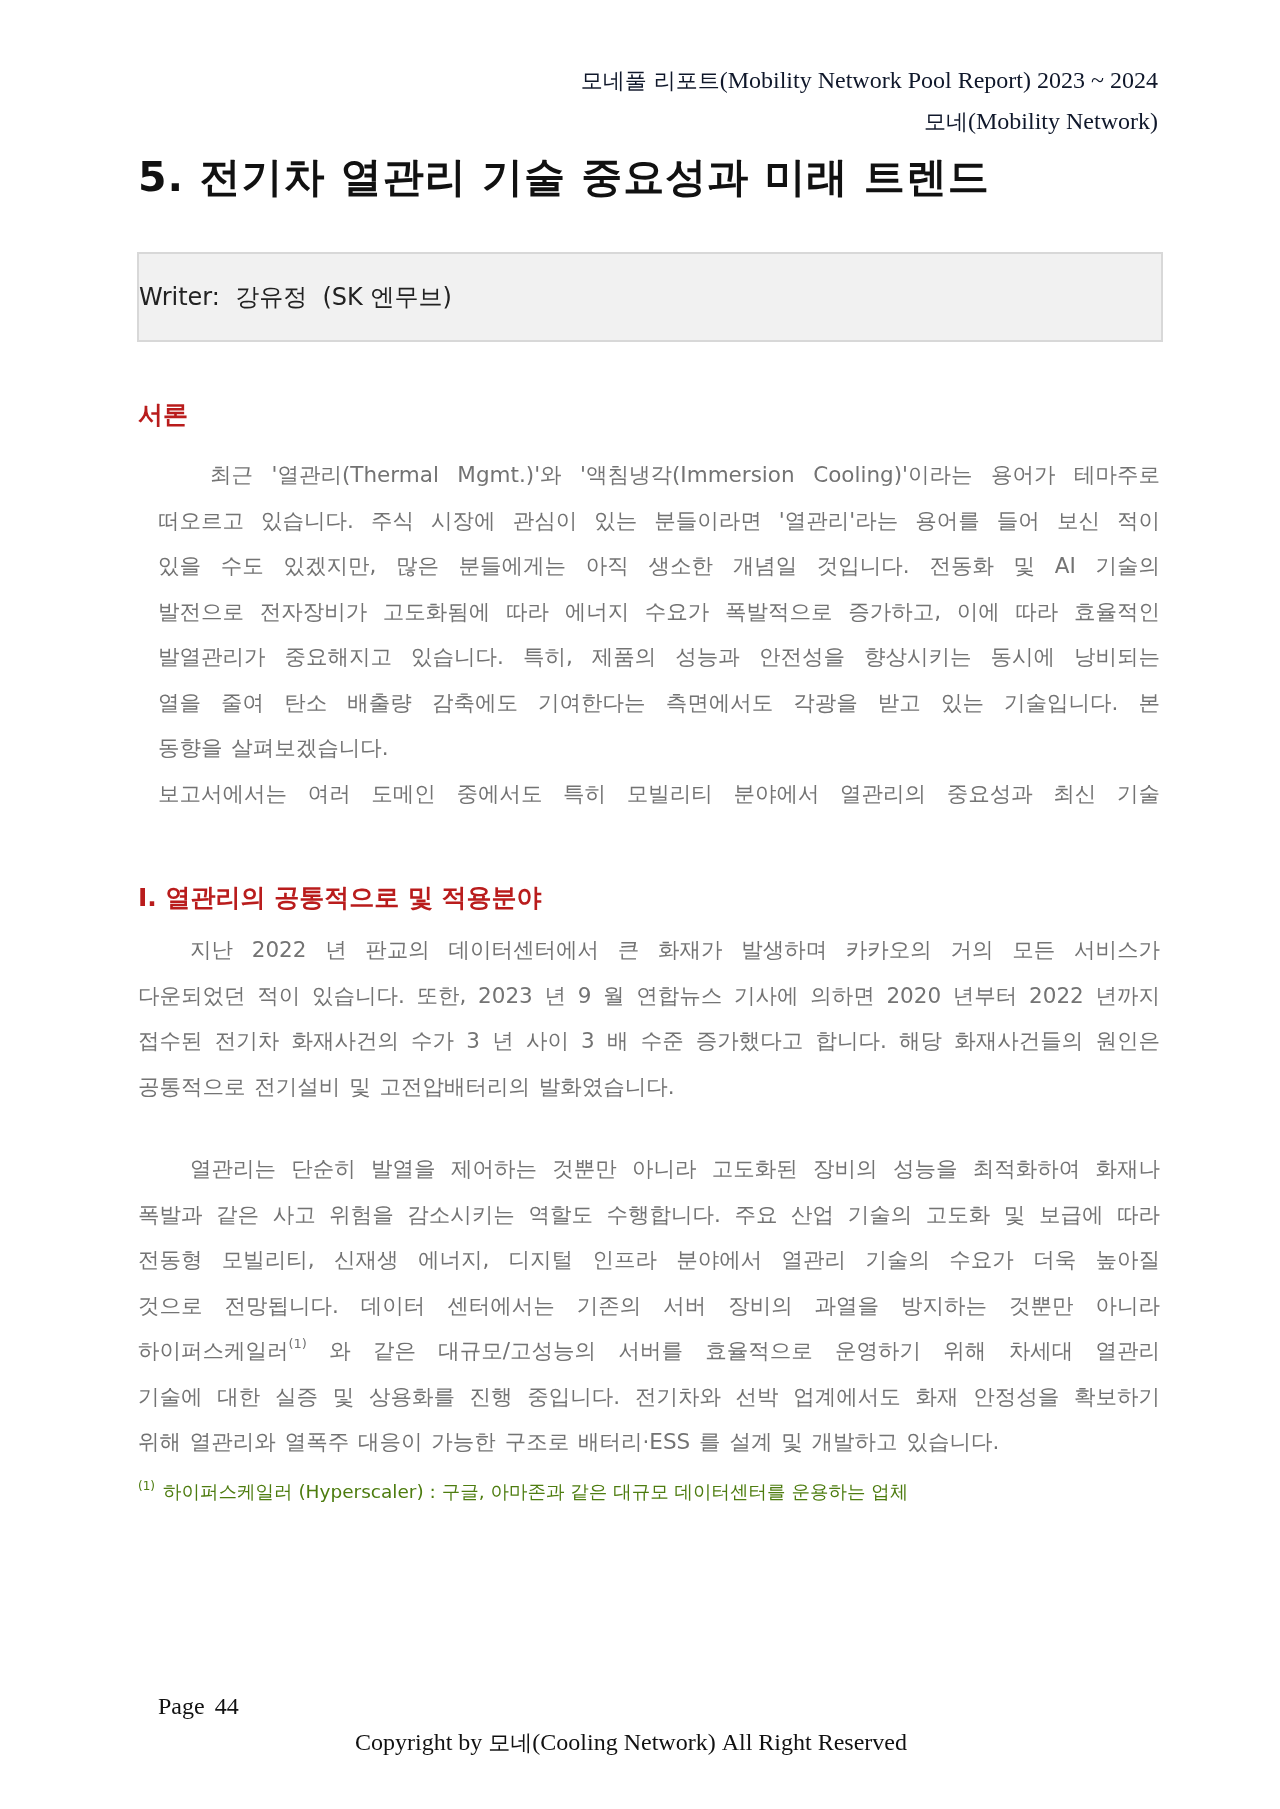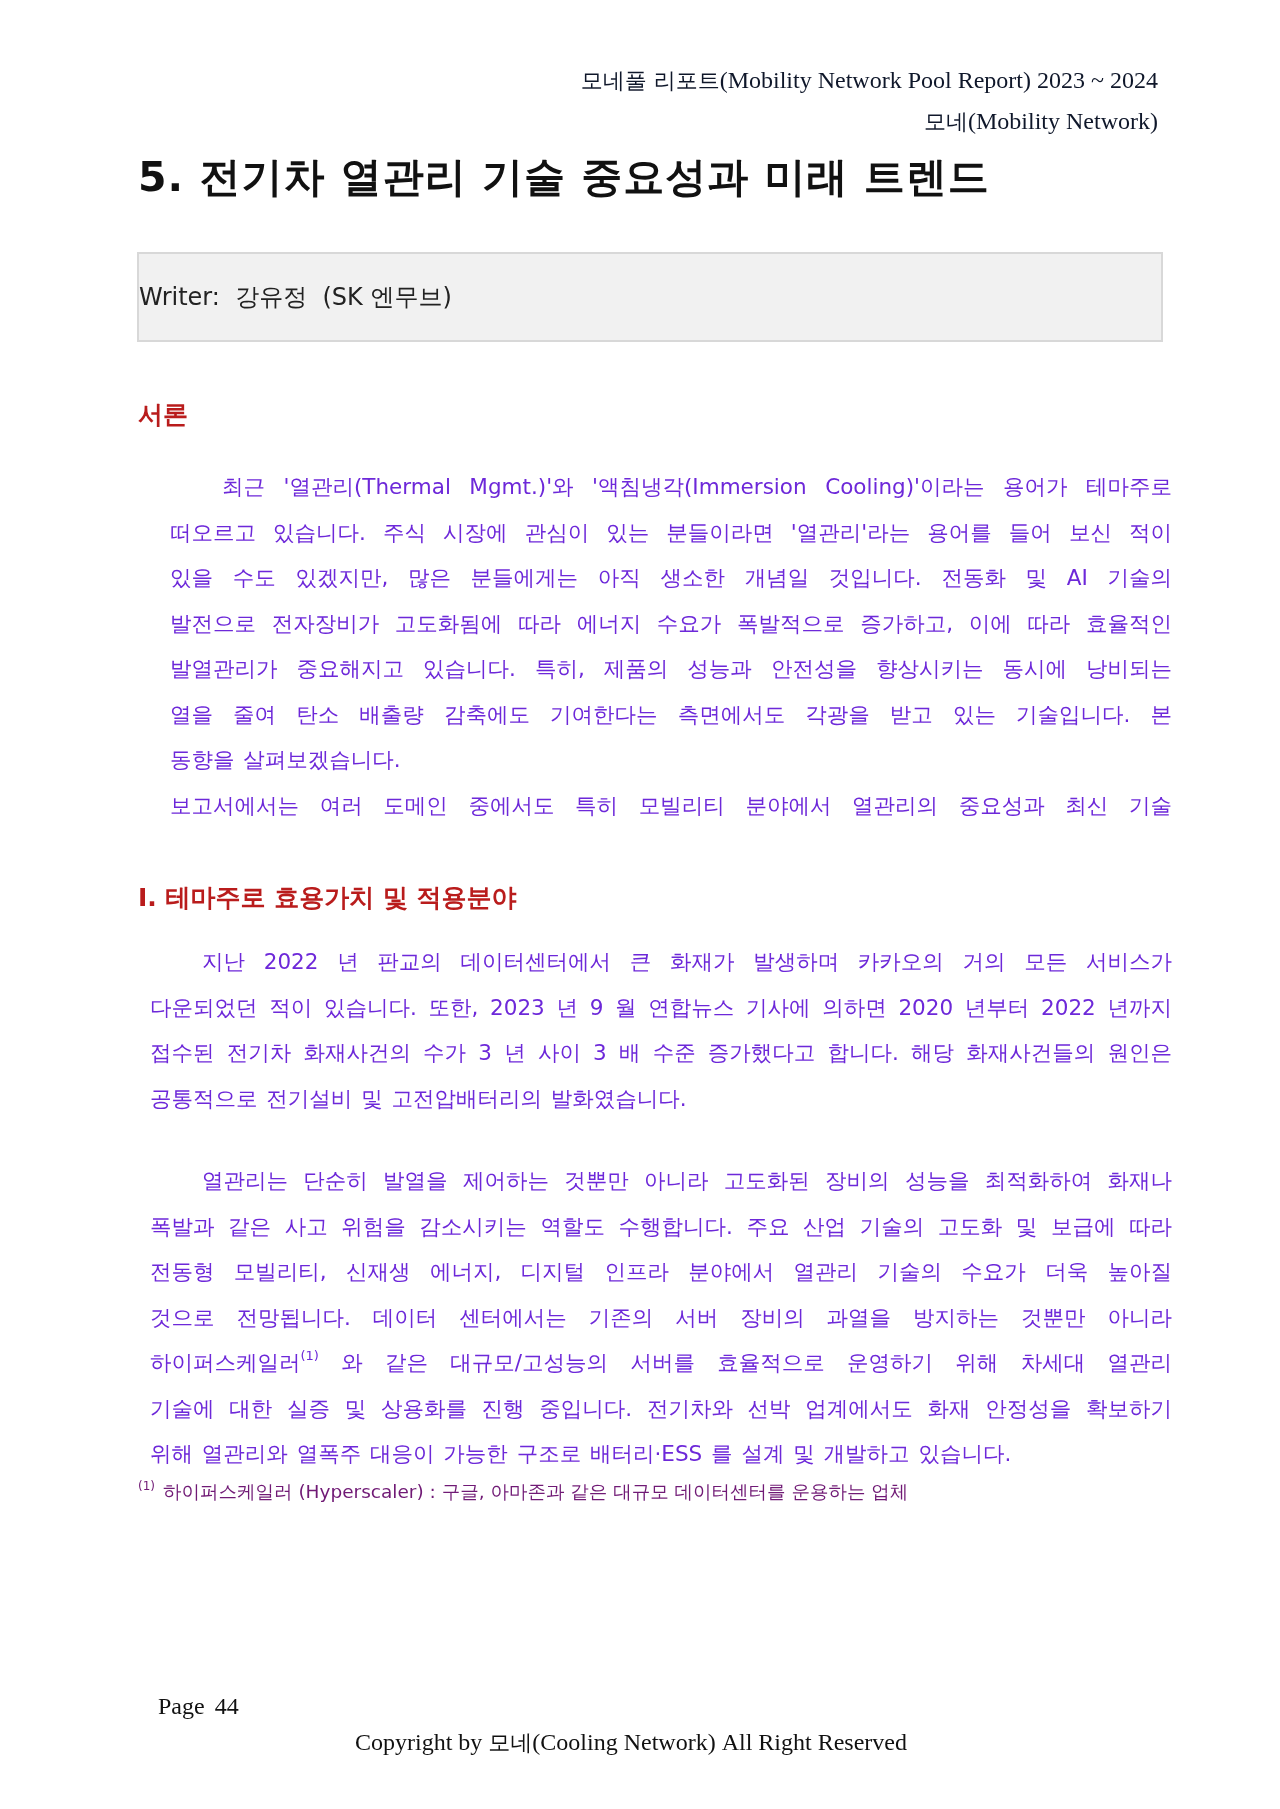--- a/index.html
+++ b/index.html
@@ -58,26 +58,26 @@
       position: absolute;
       left: 138px;
       margin: 0;
       font-size: 25px;
       font-weight: bold;
       color: #b91c1c;
       line-height: 34px;
     }
     .para {
       position: absolute;
-      margin: 12px;
+      margin: 0;
       font-size: 21.5px;
       line-height: 45.5px;
       text-align: justify;
       text-align-last: left;
-      color: #6d28d9;
+      color: #737373;
       word-spacing: 2px;
     }
     .para .line {
       display: block;
       text-align: justify;
       text-align-last: justify;
       white-space: nowrap;
     }
     .para .line.last {
       text-align-last: left;
@@ -88,21 +88,21 @@
     sup.fn {
       font-size: 13px;
       vertical-align: 10px;
       line-height: 0;
     }
     .footnote {
       position: absolute;
       left: 138px;
       top: 1479px;
       font-size: 18.5px;
-      color: #701a75;
+      color: #4d7c0f;
       line-height: 26px;
       white-space: nowrap;
     }
     .footnote sup {
       font-size: 12px;
       vertical-align: 8px;
       line-height: 0;
       margin-right: 8px;
     }
     .page-number {
@@ -152,21 +152,21 @@
   <span class="line indent">최근 '열관리(Thermal Mgmt.)'와 '액침냉각(Immersion Cooling)'이라는 용어가 테마주로</span>
   <span class="line">떠오르고 있습니다. 주식 시장에 관심이 있는 분들이라면 '열관리'라는 용어를 들어 보신 적이</span>
   <span class="line">있을 수도 있겠지만, 많은 분들에게는 아직 생소한 개념일 것입니다. 전동화 및 AI 기술의</span>
   <span class="line">발전으로 전자장비가 고도화됨에 따라 에너지 수요가 폭발적으로 증가하고, 이에 따라 효율적인</span>
   <span class="line">발열관리가 중요해지고 있습니다. 특히, 제품의 성능과 안전성을 향상시키는 동시에 낭비되는</span>
   <span class="line">열을 줄여 탄소 배출량 감축에도 기여한다는 측면에서도 각광을 받고 있는 기술입니다. 본</span>
   <span class="line last">동향을 살펴보겠습니다.</span>
   <span class="line">보고서에서는 여러 도메인 중에서도 특히 모빌리티 분야에서 열관리의 중요성과 최신 기술</span>
 </div>
 
-<h2 class="section-heading" style="top:881px;">I. 테마주로 효용가치 및 적용분야</h2>
+<h2 class="section-heading" style="top:881px;">I. 열관리의 공통적으로 및 적용분야</h2>
 
 <div class="para" style="left:138px; top:927px; width:1022px;">
   <span class="line indent">지난 2022 년 판교의 데이터센터에서 큰 화재가 발생하며 카카오의 거의 모든 서비스가</span>
   <span class="line">다운되었던 적이 있습니다. 또한, 2023 년 9 월 연합뉴스 기사에 의하면 2020 년부터 2022 년까지</span>
   <span class="line">접수된 전기차 화재사건의 수가 3 년 사이 3 배 수준 증가했다고 합니다. 해당 화재사건들의 원인은</span>
   <span class="line last">공통적으로 전기설비 및 고전압배터리의 발화였습니다.</span>
 </div>
 
 <div class="para" style="left:138px; top:1146px; width:1022px;">
   <span class="line indent">열관리는 단순히 발열을 제어하는 것뿐만 아니라 고도화된 장비의 성능을 최적화하여 화재나</span>

